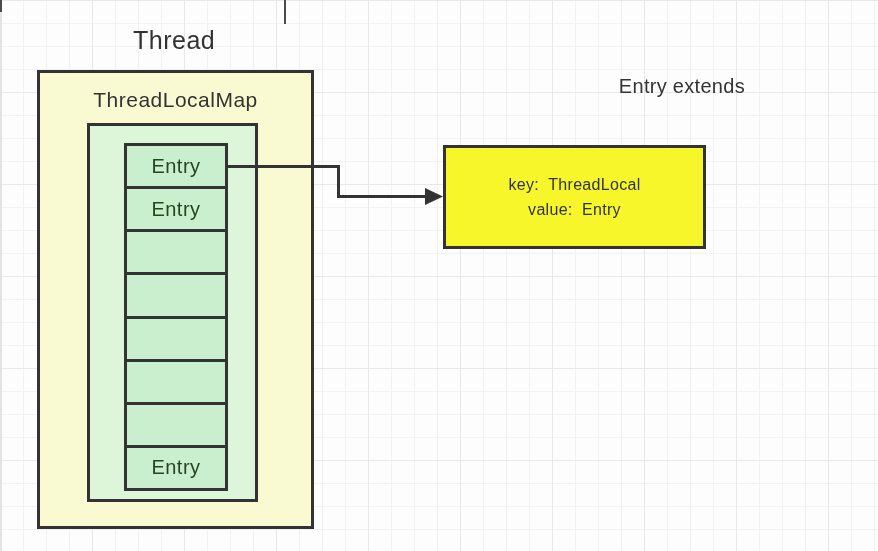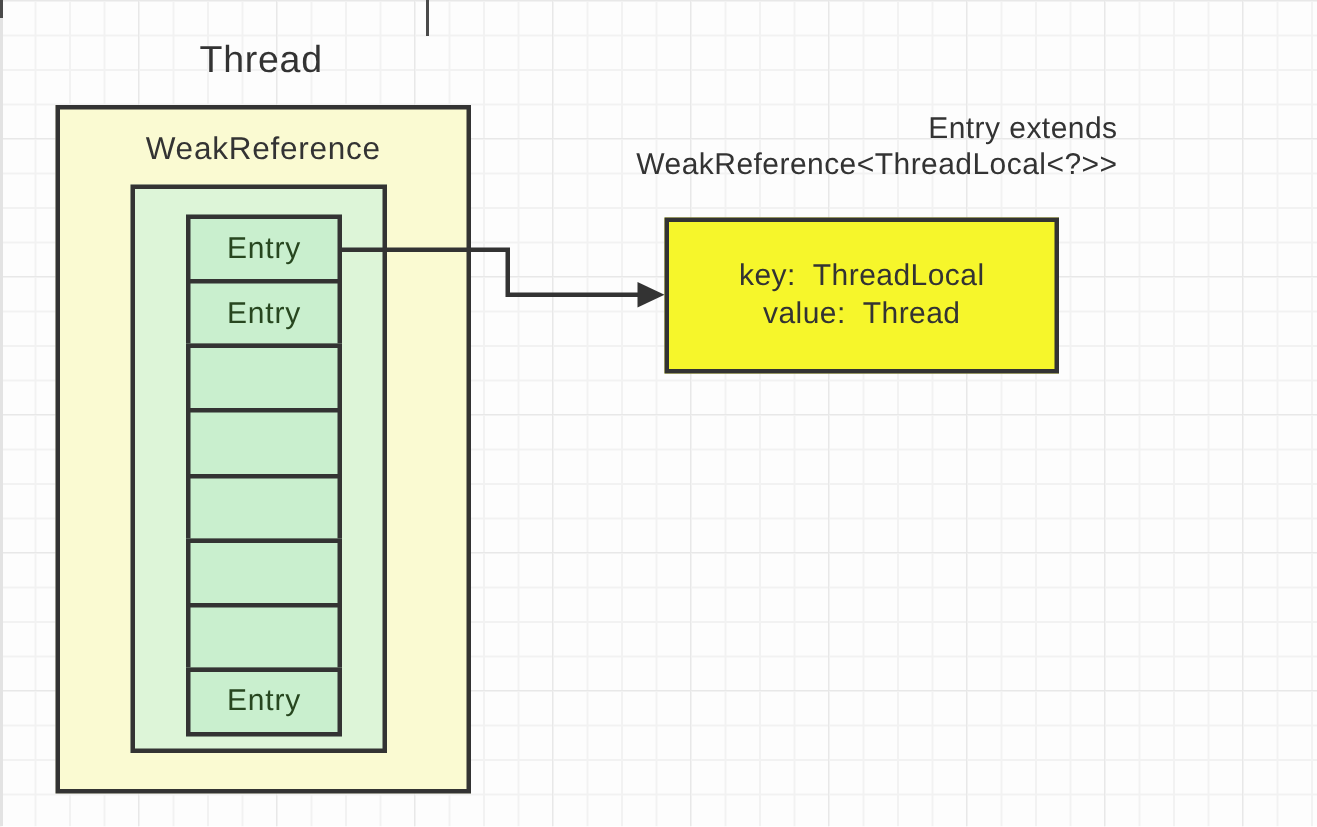--- a/index.html
+++ b/index.html
@@ -85,21 +85,21 @@
   .entry-detail-box {
     position: absolute;
     left: 443px; top: 145px;
     width: 263px; height: 104px;
     background: var(--entry-fill);
     border: 3px solid var(--line);
     display: flex;
     flex-direction: column;
     align-items: center;
     justify-content: center;
-    font-size: 20px;
+    font-size: 16px;
     line-height: 25px;
     letter-spacing: 0.3px;
   }
   .entry-detail-box div { white-space: pre; }
 
   .arrow-svg {
     position: absolute;
     left: 0; top: 0;
     width: 878px; height: 551px;
     pointer-events: none;
@@ -120,44 +120,43 @@
 
 <div class="stage">
 
   <div class="edge-line"></div>
   <div class="tick tick-a"></div>
   <div class="tick tick-b"></div>
 
   <div class="thread-label">Thread</div>
 
   <div class="map-box">
-    <div class="map-title">WeakReference</div>
+    <div class="map-title">ThreadLocalMap</div>
   </div>
 
   <div class="entry-table"></div>
 
   <div class="entry-stack">
     <div class="entry-cell">Entry</div>
     <div class="entry-cell">Entry</div>
     <div class="entry-cell"></div>
     <div class="entry-cell"></div>
     <div class="entry-cell"></div>
     <div class="entry-cell"></div>
     <div class="entry-cell"></div>
     <div class="entry-cell">Entry</div>
   </div>
 
   <div class="note">
     <div>Entry extends</div>
-    <div>WeakReference&lt;ThreadLocal&lt;?&gt;&gt;</div>
   </div>
 
   <div class="entry-detail-box">
     <div>key:  ThreadLocal</div>
-    <div>value:  Thread</div>
+    <div>value:  Entry</div>
   </div>
 
   <svg class="arrow-svg" viewBox="0 0 878 551" xmlns="http://www.w3.org/2000/svg">
     <polyline points="228,166.5 338.5,166.5 338.5,196.5 427,196.5" fill="none" stroke="var(--line)" stroke-width="3"></polyline>
     <polygon points="425,188 425,205 443,196.5" fill="var(--line)"></polygon>
   </svg>
 
 </div>
 
 </body></html>

